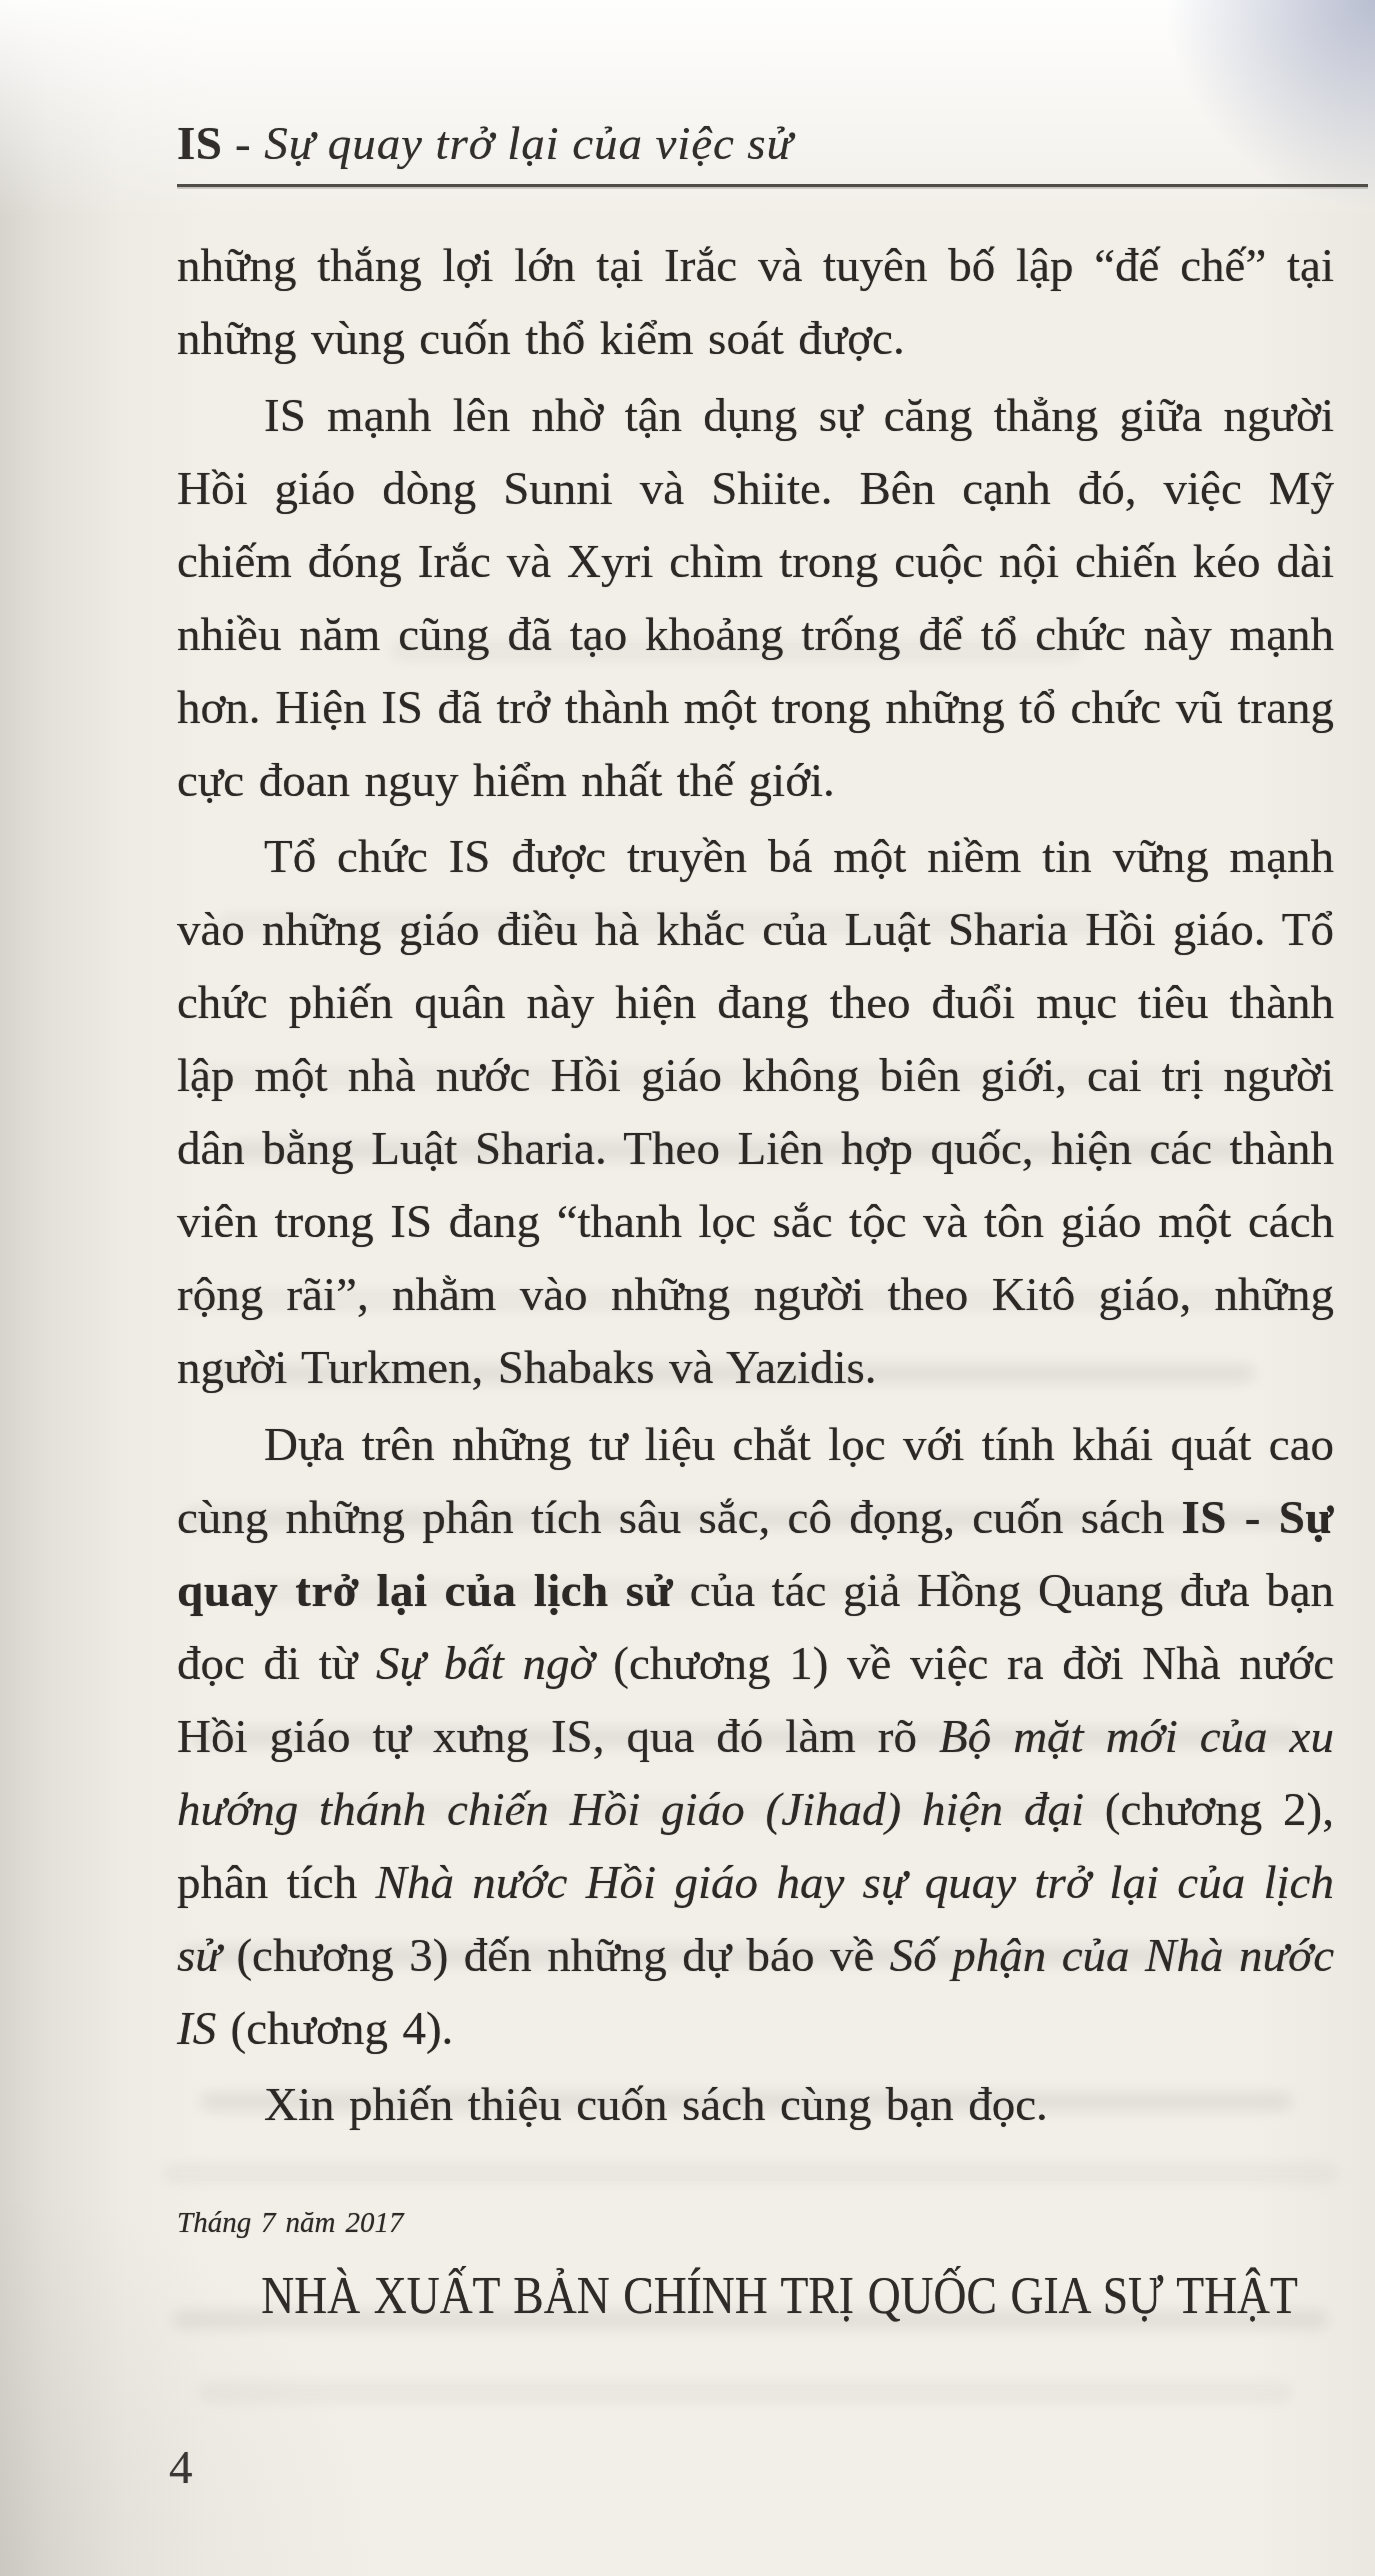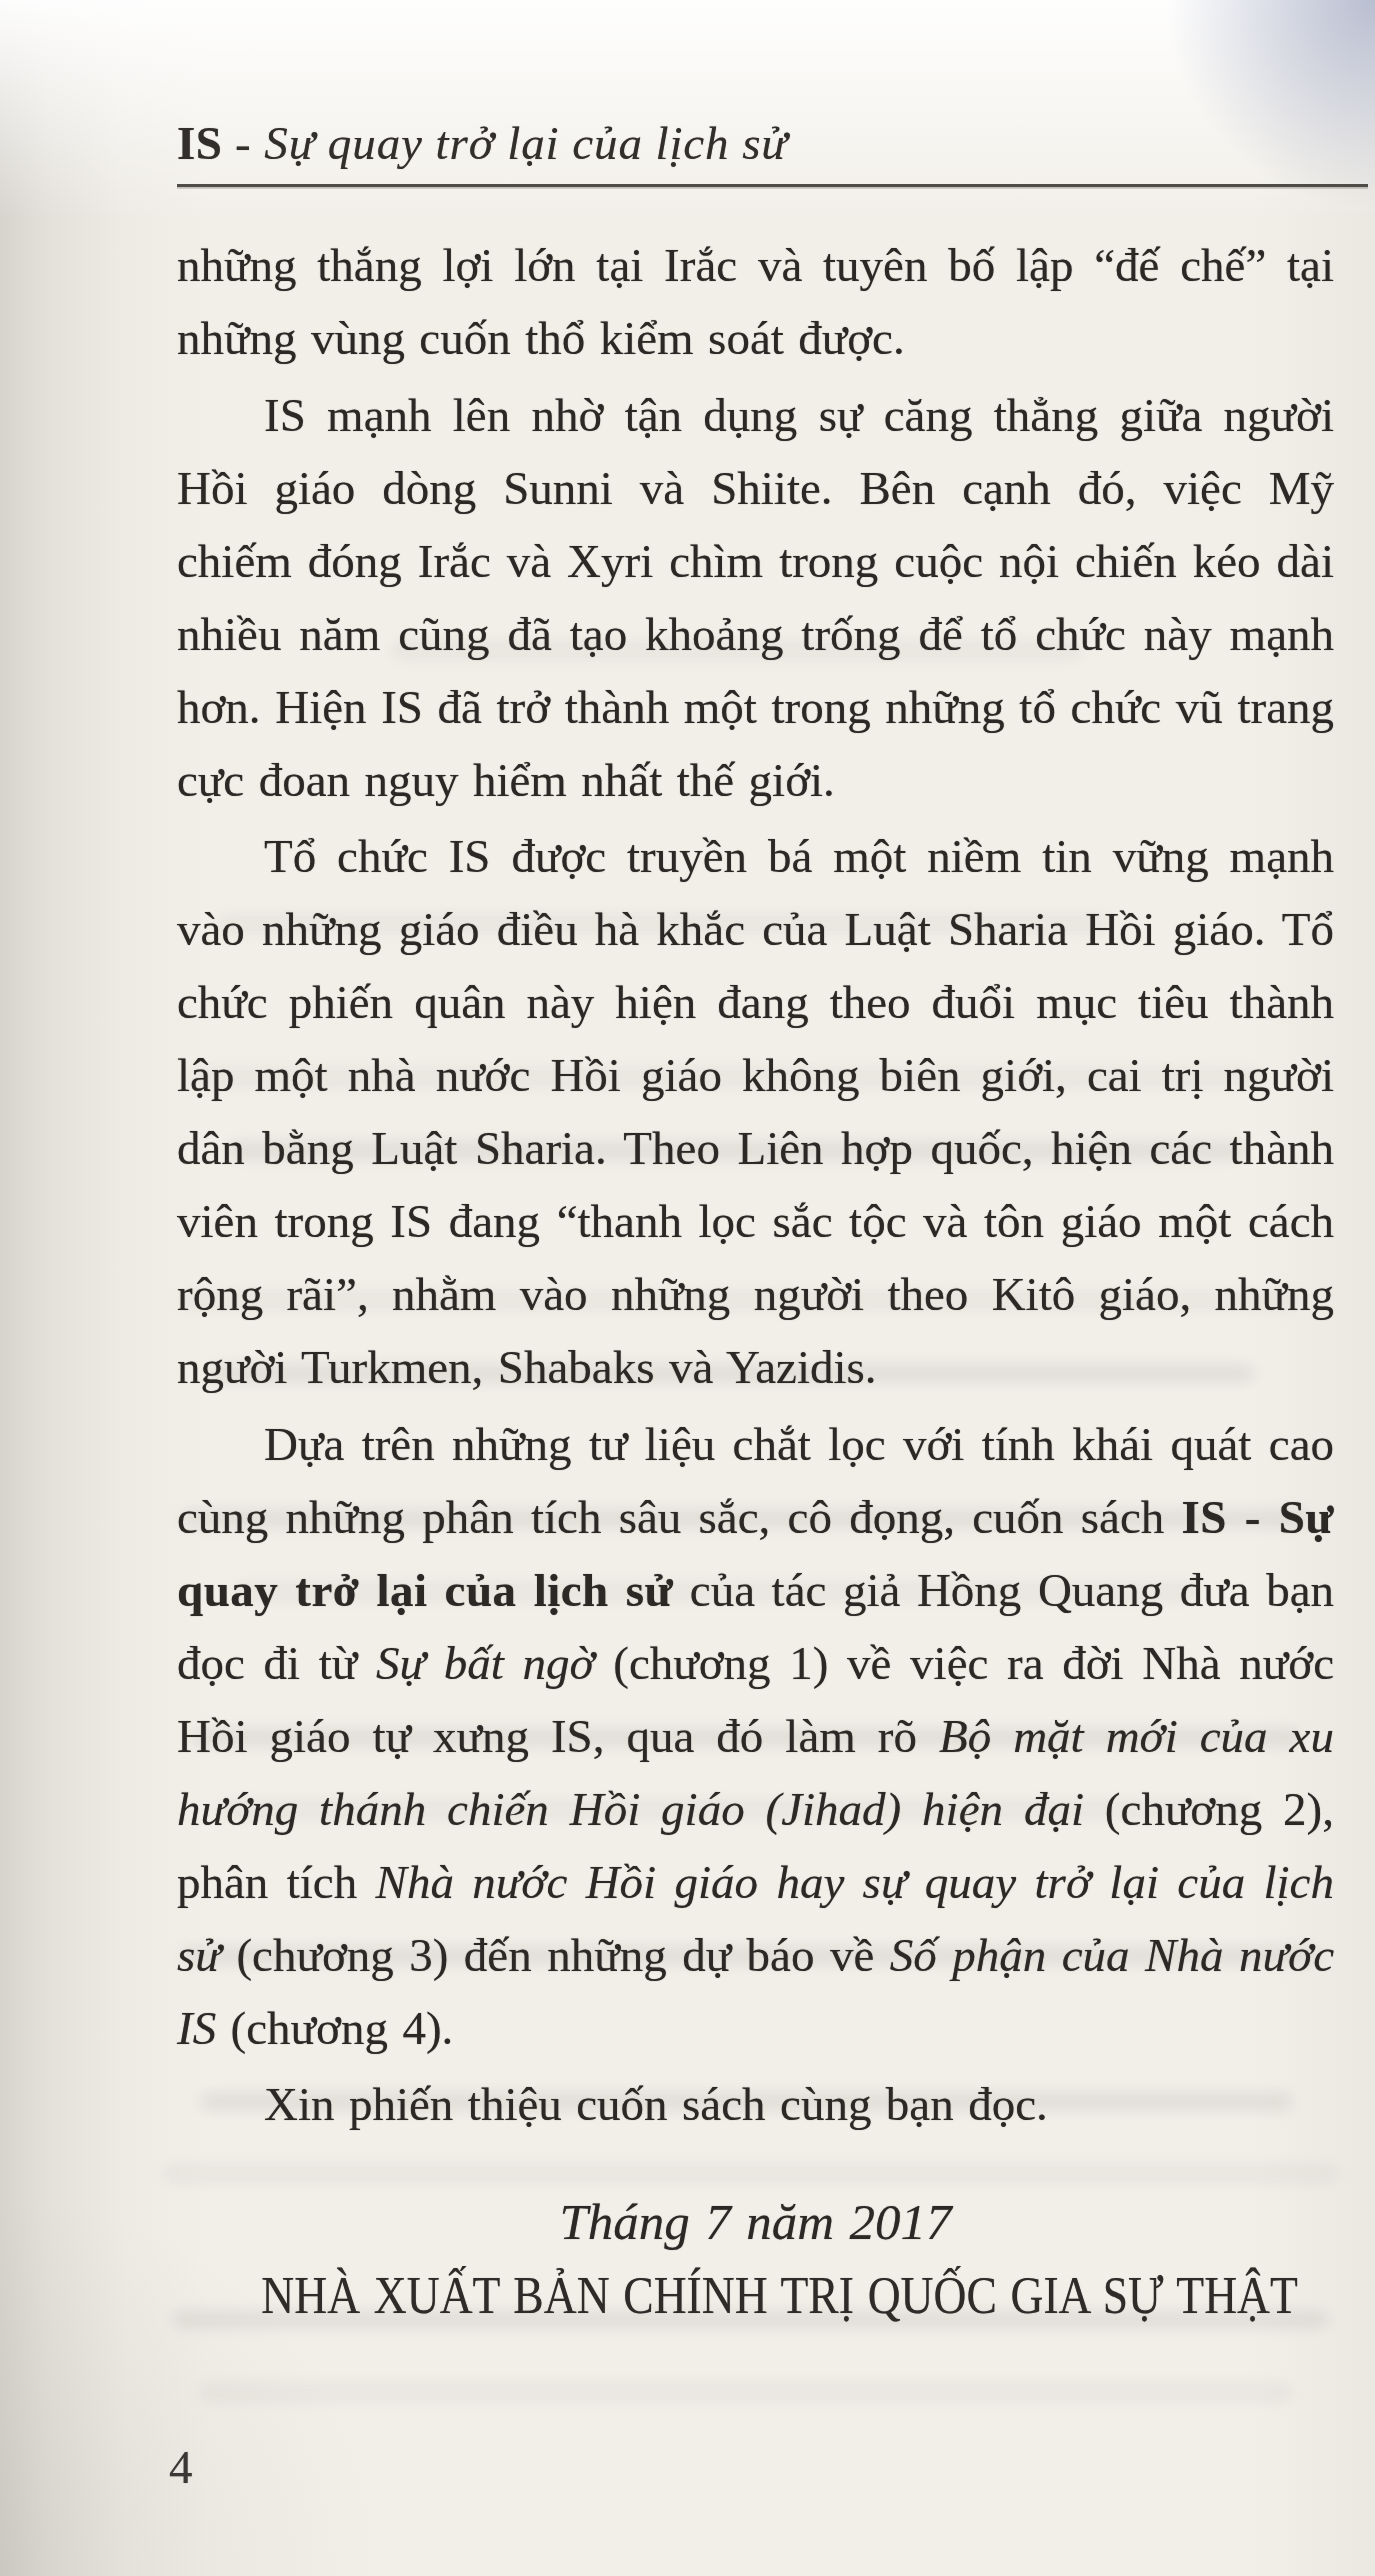--- a/index.html
+++ b/index.html
@@ -33,22 +33,22 @@
     position:absolute;left:177px;top:229px;width:1157px;
     font-size:47px;line-height:73px;color:#2b2825;
     text-align:justify;word-spacing:2.7px;
     text-shadow:0 0 1.1px rgba(48,44,40,.55);
   }
   .body-text p{margin:0 0 3.6px 0;}
   .body-text p.indent{text-indent:87px;}
   .run.i{font-style:italic;}
   .run.bi{font-weight:700;letter-spacing:0.5px;}
   .date-line{
-    margin-top:47px;text-align:center;font-style:italic;
-    font-size:51px;line-height:69px;color:#2b2825;
+    margin-top:47px;text-align:left;font-style:italic;
+    font-size:29px;line-height:69px;color:#2b2825;
   }
   .publisher-line{
     text-align:right;font-size:53px;line-height:76px;color:#2e2b28;
     letter-spacing:0;white-space:nowrap;
   }
   .publisher-line .pub-inner{
     display:inline-block;transform:scaleX(.86);transform-origin:center;
     text-shadow:0 0 0.9px rgba(46,43,40,.5);
   }
   .page-number{
@@ -82,21 +82,21 @@
     <div class="ghost" style="top:1724px;left:191px;width:1110px;"></div>
     <div class="ghost light" style="top:1796px;left:218px;width:1037px;"></div>
     <div class="ghost" style="top:1942px;left:182px;width:1137px;"></div>
     <div class="ghost" style="top:2088px;left:200px;width:1092px;"></div>
     <div class="ghost light" style="top:2160px;left:164px;width:1173px;"></div>
     <div class="ghost" style="top:2306px;left:173px;width:1155px;"></div>
     <div class="ghost light" style="top:2379px;left:200px;width:1092px;"></div>
   </div>
 
   <div class="header-wrap">
-    <div class="header-title"><span class="run bi">IS</span><span class="run i"> - Sự quay trở lại của lịch sử</span></div>
+    <div class="header-title"><span class="run bi">IS</span><span class="run i"> - Sự quay trở lại của việc sử</span></div>
   </div>
 
   <div class="body-text">
     <p><span class="run n">những thắng lợi lớn tại Irắc và tuyên bố lập “đế chế” tại những vùng cuốn thổ kiểm soát được.</span></p>
     <p class="indent"><span class="run n">IS mạnh lên nhờ tận dụng sự căng thẳng giữa người Hồi giáo dòng Sunni và Shiite. Bên cạnh đó, việc Mỹ chiếm đóng Irắc và Xyri chìm trong cuộc nội chiến kéo dài nhiều năm cũng đã tạo khoảng trống để tổ chức này mạnh hơn. Hiện IS đã trở thành một trong những tổ chức vũ trang cực đoan nguy hiểm nhất thế giới.</span></p>
     <p class="indent"><span class="run n">Tổ chức IS được truyền bá một niềm tin vững mạnh vào những giáo điều hà khắc của Luật Sharia Hồi giáo. Tổ chức phiến quân này hiện đang theo đuổi mục tiêu thành lập một nhà nước Hồi giáo không biên giới, cai trị người dân bằng Luật Sharia. Theo Liên hợp quốc, hiện các thành viên trong IS đang “thanh lọc sắc tộc và tôn giáo một cách rộng rãi”, nhằm vào những người theo Kitô giáo, những người Turkmen, Shabaks và Yazidis.</span></p>
     <p class="indent"><span class="run n">Dựa trên những tư liệu chắt lọc với tính khái quát cao cùng những phân tích sâu sắc, cô đọng, cuốn sách </span><span class="run bi">IS - Sự quay trở lại của lịch sử</span><span class="run n"> của tác giả Hồng Quang đưa bạn đọc đi từ </span><span class="run i">Sự bất ngờ</span><span class="run n"> (chương 1) về việc ra đời Nhà nước Hồi giáo tự xưng IS, qua đó làm rõ </span><span class="run i">Bộ mặt mới của xu hướng thánh chiến Hồi giáo (Jihad) hiện đại</span><span class="run n"> (chương 2), phân tích </span><span class="run i">Nhà nước Hồi giáo hay sự quay trở lại của lịch sử</span><span class="run n"> (chương 3) đến những dự báo về </span><span class="run i">Số phận của Nhà nước IS</span><span class="run n"> (chương 4).</span></p>
     <p class="indent"><span class="run n">Xin phiến thiệu cuốn sách cùng bạn đọc.</span></p>
 
     <div class="date-line">Tháng 7 năm 2017</div>

